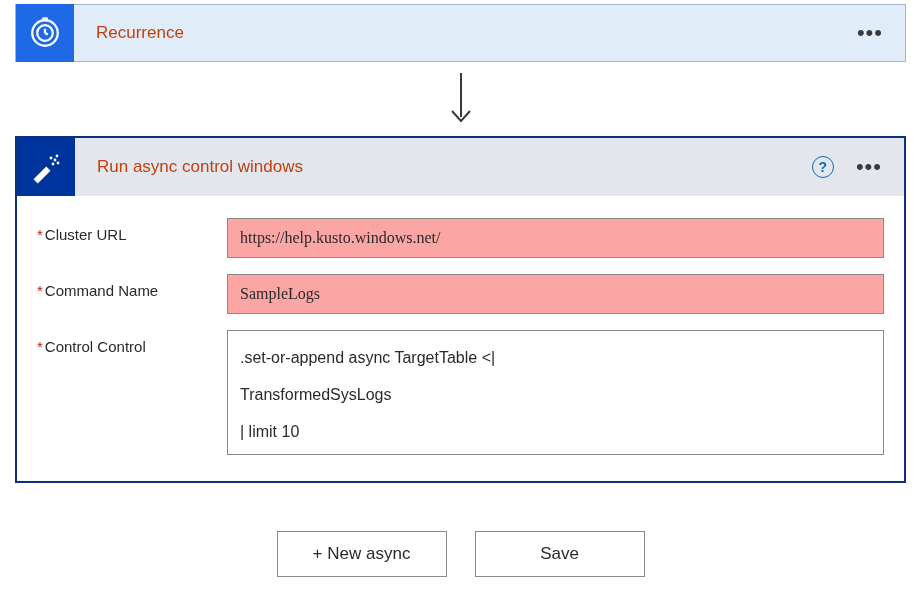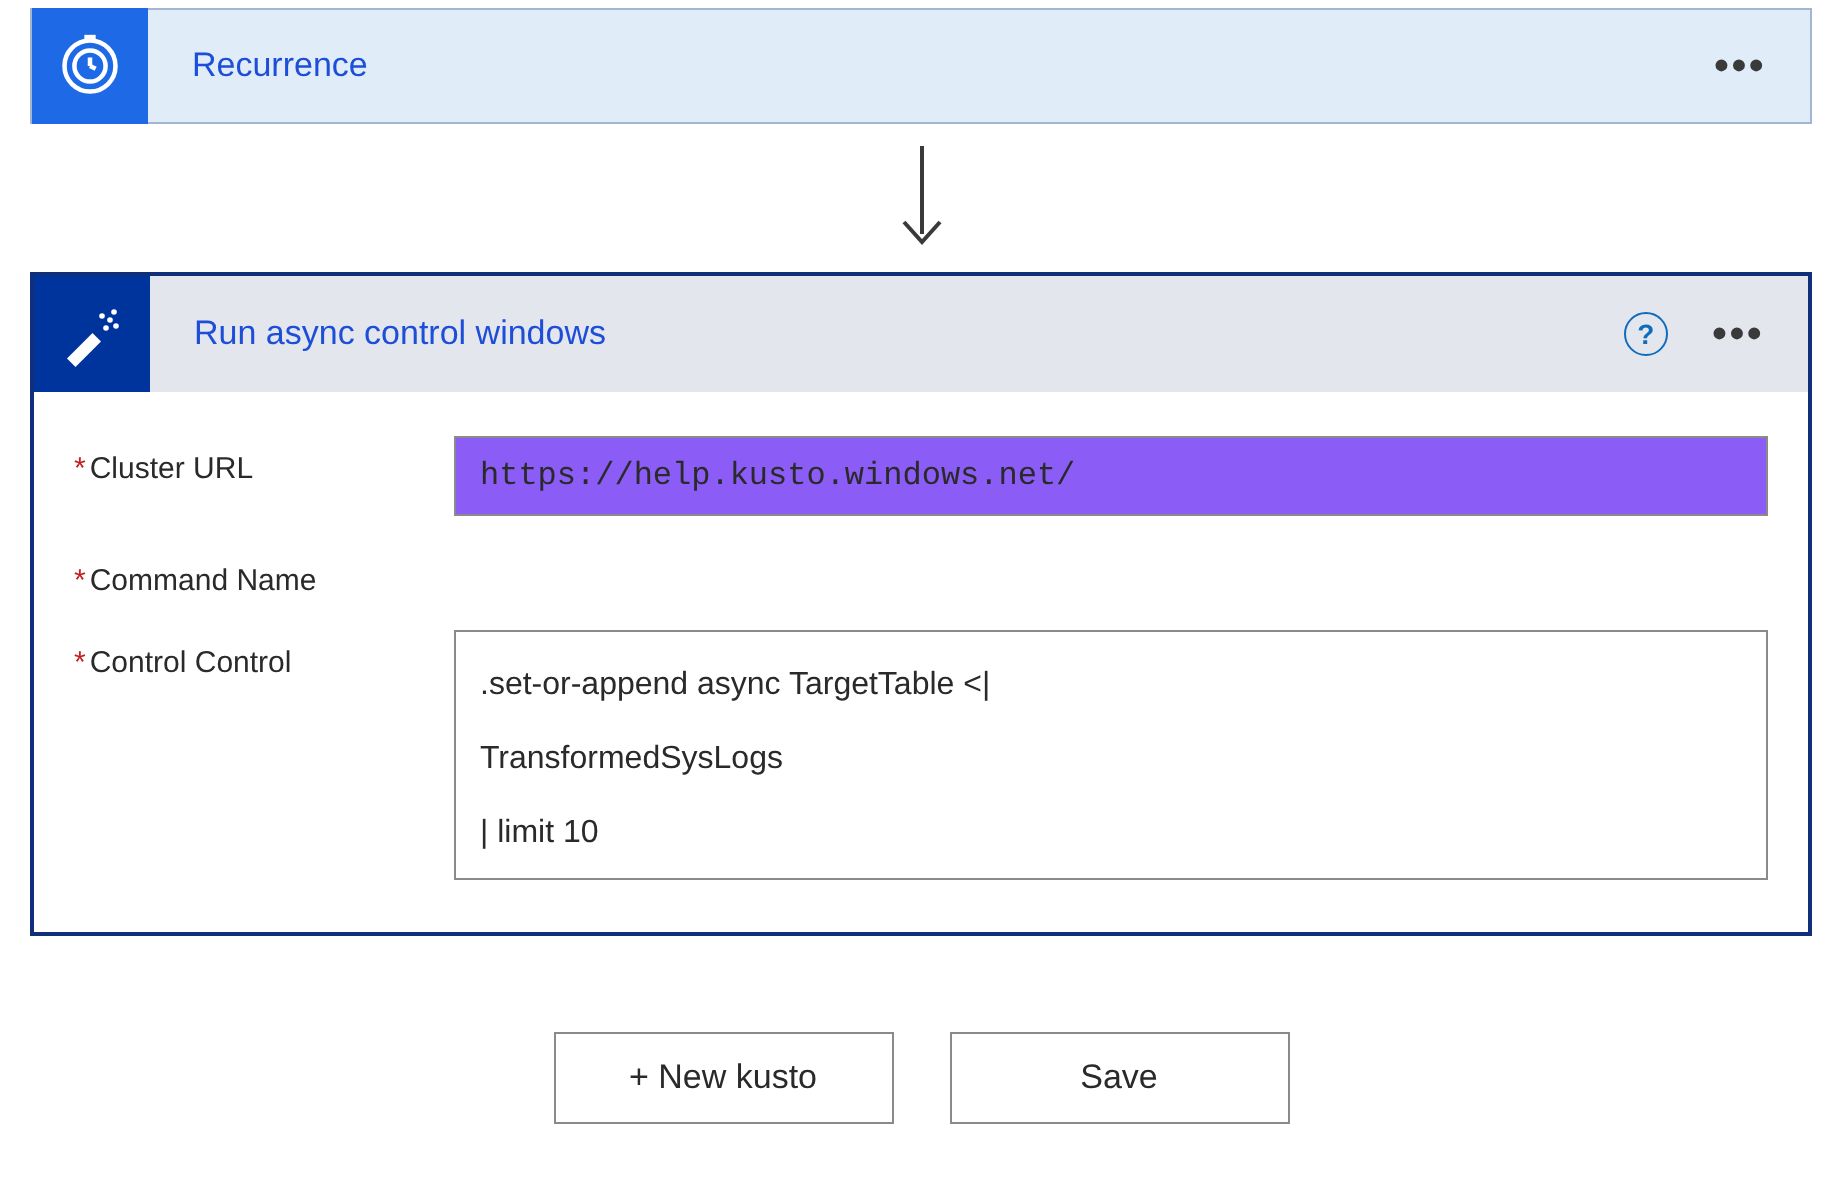--- a/index.html
+++ b/index.html
@@ -31,21 +31,21 @@
     flex-shrink: 0;
   }
   .step-icon-box.blue {
     background: #1e6ae6;
   }
   .step-icon-box.darkblue {
     background: #00349d;
   }
   .step-title {
     font-size: 17px;
-    color: #1d4ed8;
+    color: #c2410c;
     padding-left: 22px;
     flex: 1;
   }
   .step-actions {
     display: flex;
     align-items: center;
     gap: 22px;
     padding-right: 22px;
   }
   .help-icon {
@@ -101,23 +101,23 @@
   }
   .required-star {
     color: #c02020;
     margin-right: 2px;
   }
   .form-input {
     flex: 1;
     border: 1px solid #8a8a8a;
     padding: 9px 12px;
     font-size: 16px;
-    font-family: Liberation Mono, monospace;
-    color: #2a2a2a;
-    background: #8b5cf6;
+    font-family: Liberation Serif, serif;
+    color: #2a2a2a;
+    background: #fca5a5;
     min-height: 40px;
   }
   .form-textarea {
     flex: 1;
     border: 1px solid #8a8a8a;
     padding: 9px 12px 4px 12px;
     font-size: 16px;
     font-family: inherit;
     color: #2a2a2a;
     background: #fff;
@@ -190,26 +190,27 @@
     </div>
   </div>
 
   <div class="form-body">
     <div class="form-row">
       <div class="form-label"><span class="required-star">*</span><span>Cluster URL</span></div>
       <input class="form-input" type="text" value="https://help.kusto.windows.net/" style="">
     </div>
     <div class="form-row">
       <div class="form-label"><span class="required-star">*</span><span>Command Name</span></div>
+      <input class="form-input" type="text" value="SampleLogs" style="">
     </div>
     <div class="form-row">
       <div class="form-label"><span class="required-star">*</span><span>Control Control</span></div>
       <div class="form-textarea">.set-or-append async TargetTable &lt;|
 TransformedSysLogs
 | limit 10</div>
     </div>
   </div>
 </div>
 
 <div class="footer-buttons">
-  <button class="footer-btn">+ New kusto</button>
+  <button class="footer-btn">+ New async</button>
   <button class="footer-btn">Save</button>
 </div>
 
 </body></html>

